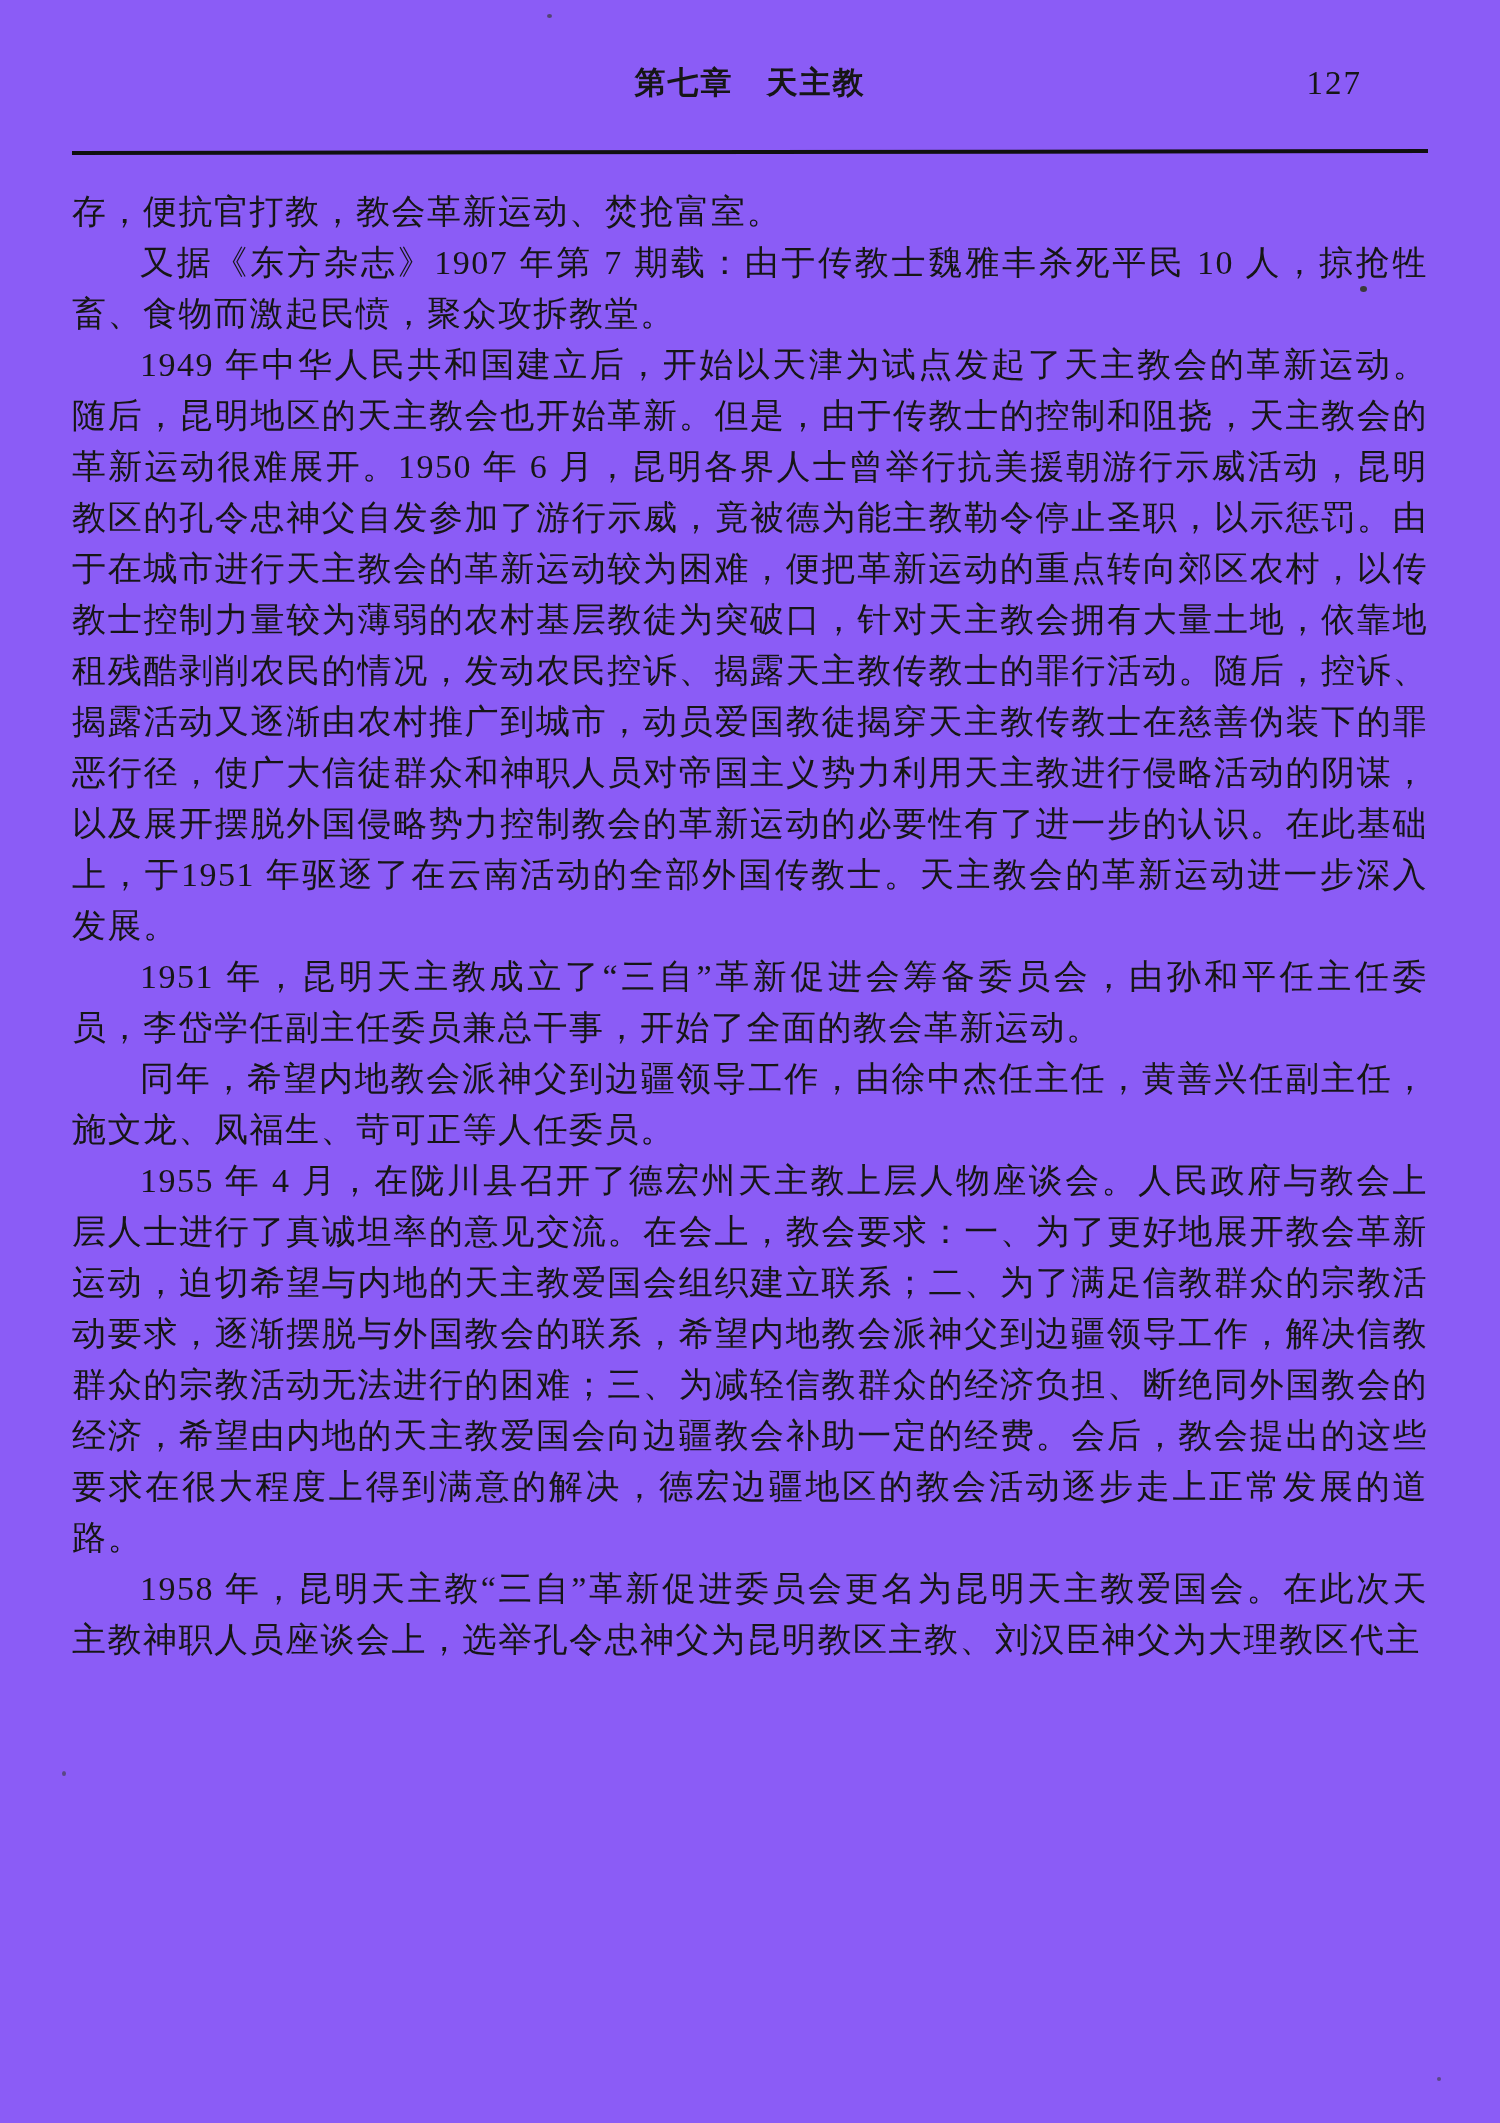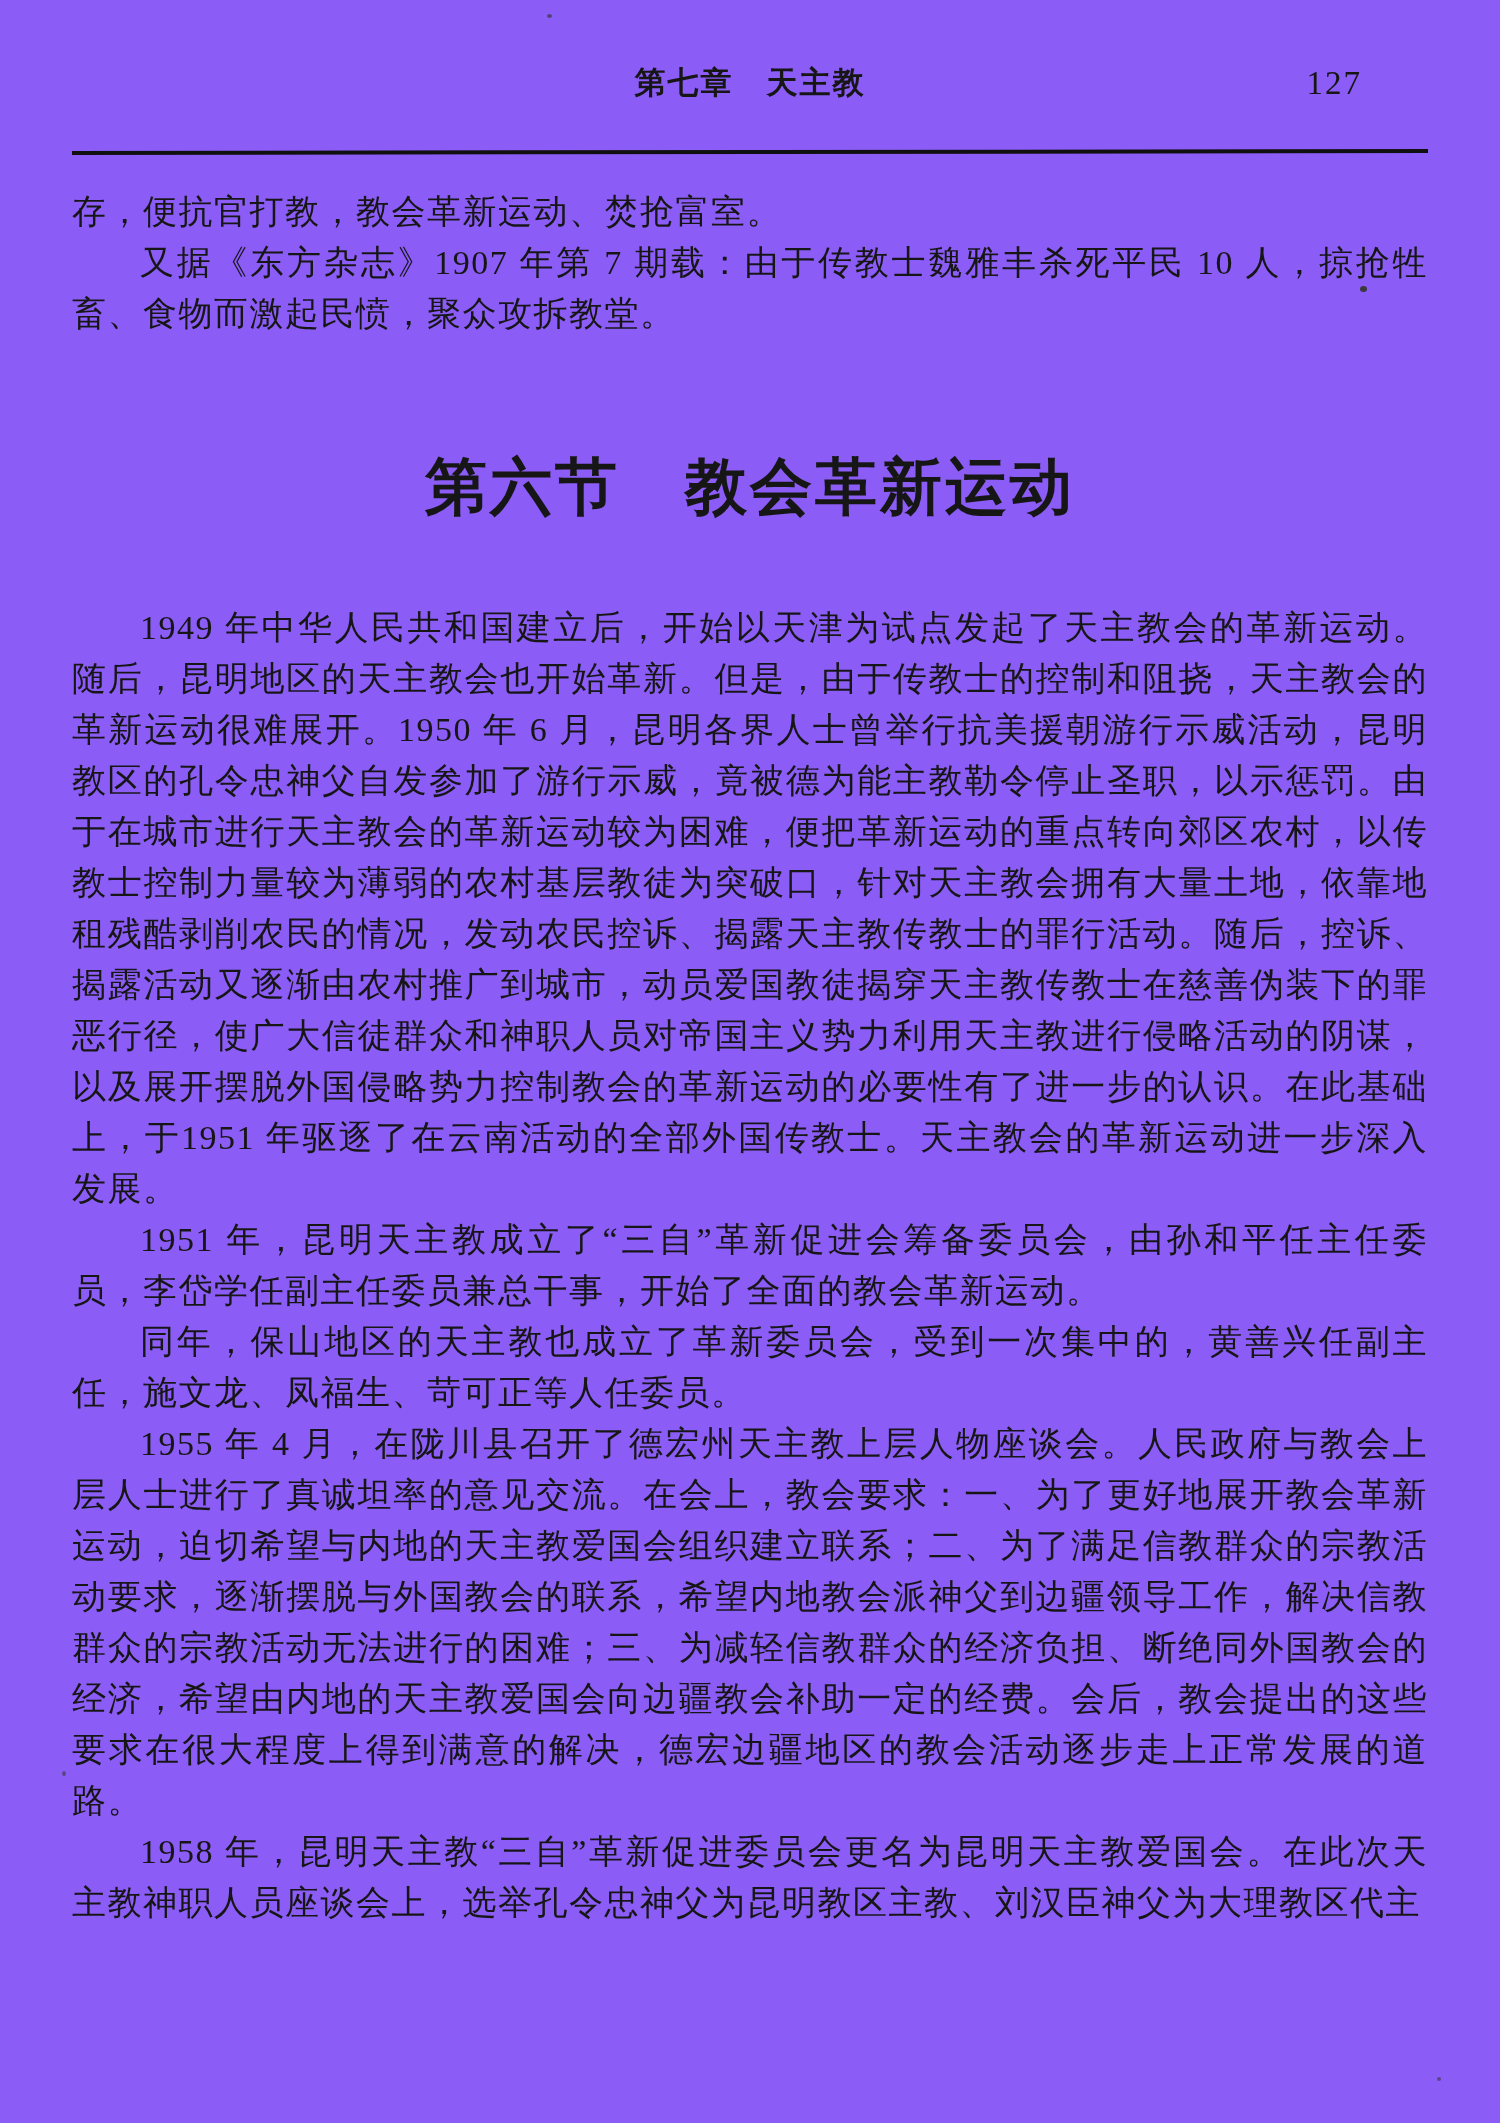--- a/index.html
+++ b/index.html
@@ -98,27 +98,26 @@
   <span class="page-number">127</span>
 
   <div class="head-rule"></div>
 
   <main class="content">
 
     <p class="body-text no-indent">存，便抗官打教，教会革新运动、焚抢富室。</p>
 
     <p class="body-text">又据《东方杂志》1907 年第 7 期载：由于传教士魏雅丰杀死平民 10 人，掠抢牲畜、食物而激起民愤，聚众攻拆教堂。</p>
 
-    <h2 class="section-title">第六节　教会革新运动</h2>
 
     <p class="body-text">1949 年中华人民共和国建立后，开始以天津为试点发起了天主教会的革新运动。随后，昆明地区的天主教会也开始革新。但是，由于传教士的控制和阻挠，天主教会的革新运动很难展开。1950 年 6 月，昆明各界人士曾举行抗美援朝游行示威活动，昆明教区的孔令忠神父自发参加了游行示威，竟被德为能主教勒令停止圣职，以示惩罚。由于在城市进行天主教会的革新运动较为困难，便把革新运动的重点转向郊区农村，以传教士控制力量较为薄弱的农村基层教徒为突破口，针对天主教会拥有大量土地，依靠地租残酷剥削农民的情况，发动农民控诉、揭露天主教传教士的罪行活动。随后，控诉、揭露活动又逐渐由农村推广到城市，动员爱国教徒揭穿天主教传教士在慈善伪装下的罪恶行径，使广大信徒群众和神职人员对帝国主义势力利用天主教进行侵略活动的阴谋，以及展开摆脱外国侵略势力控制教会的革新运动的必要性有了进一步的认识。在此基础上，于1951 年驱逐了在云南活动的全部外国传教士。天主教会的革新运动进一步深入发展。</p>
 
     <p class="body-text">1951 年，昆明天主教成立了“三自”革新促进会筹备委员会，由孙和平任主任委员，李岱学任副主任委员兼总干事，开始了全面的教会革新运动。</p>
 
-    <p class="body-text">同年，保山地区的天主教也成立了革新委员会，受到一次集中的，黄善兴任副主任，施文龙、凤福生、苛可正等人任委员。</p>
+    <p class="body-text">同年，希望内地教会派神父到边疆领导工作，由徐中杰任主任，黄善兴任副主任，施文龙、凤福生、苛可正等人任委员。</p>
 
     <p class="body-text">1955 年 4 月，在陇川县召开了德宏州天主教上层人物座谈会。人民政府与教会上层人士进行了真诚坦率的意见交流。在会上，教会要求：一、为了更好地展开教会革新运动，迫切希望与内地的天主教爱国会组织建立联系；二、为了满足信教群众的宗教活动要求，逐渐摆脱与外国教会的联系，希望内地教会派神父到边疆领导工作，解决信教群众的宗教活动无法进行的困难；三、为减轻信教群众的经济负担、断绝同外国教会的经济，希望由内地的天主教爱国会向边疆教会补助一定的经费。会后，教会提出的这些要求在很大程度上得到满意的解决，德宏边疆地区的教会活动逐步走上正常发展的道路。</p>
 
 
     <p class="body-text">1958 年，昆明天主教“三自”革新促进委员会更名为昆明天主教爱国会。在此次天主教神职人员座谈会上，选举孔令忠神父为昆明教区主教、刘汉臣神父为大理教区代主</p>
 
   </main>
 
   <span class="speck s1"></span>
   <span class="speck s2"></span>

